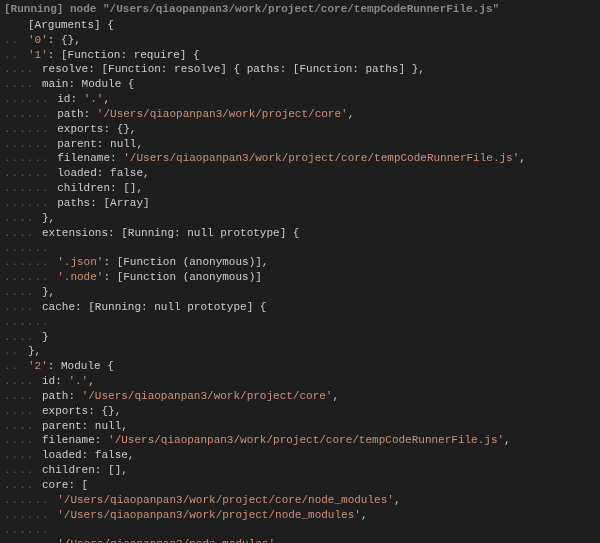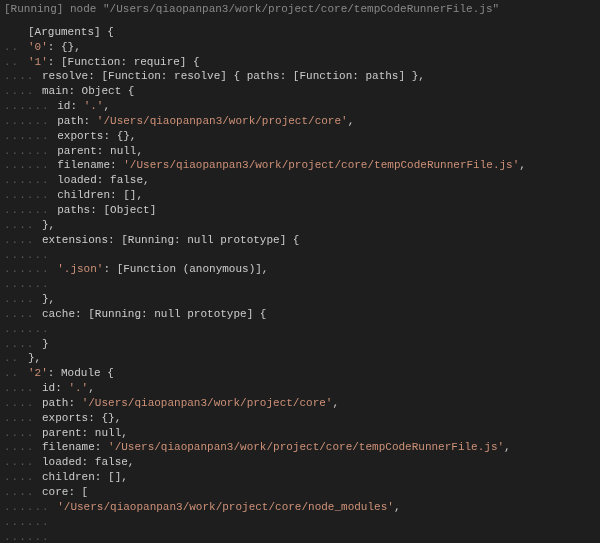--- a/index.html
+++ b/index.html
@@ -34,62 +34,63 @@
     }
     .gutter.dots {
       letter-spacing: 1px;
     }
     .content {
       color: #cccccc;
     }
     .header-line {
       color: #888888;
       white-space: pre;
-      margin-bottom: 8px;
+      margin-bottom: 1px;
+      font-weight: bold;
     }
     .str {
       color: #ce9178;
     }
   </style>
 </head>
 <body>
 
 <div class="terminal">
   <div class="header-line">[Running] node "/Users/qiaopanpan3/work/project/core/tempCodeRunnerFile.js"</div>
   <div id="lines-container">
       <div class="line"><span class="gutter dots"></span><span class="content">[Arguments] {</span></div>
       <div class="line"><span class="gutter dots">.. </span><span class="content"><span class="str">'0'</span>: {},</span></div>
       <div class="line"><span class="gutter dots">.. </span><span class="content"><span class="str">'1'</span>: [Function: require] {</span></div>
       <div class="line"><span class="gutter dots">.... </span><span class="content">resolve: [Function: resolve] { paths: [Function: paths] },</span></div>
-      <div class="line"><span class="gutter dots">.... </span><span class="content">main: Object {</span></div>
+      <div class="line"><span class="gutter dots">.... </span><span class="content">main: Module {</span></div>
       <div class="line"><span class="gutter dots">...... </span><span class="content">id: <span class="str">'.'</span>,</span></div>
       <div class="line"><span class="gutter dots">...... </span><span class="content">path: <span class="str">'/Users/qiaopanpan3/work/project/core'</span>,</span></div>
       <div class="line"><span class="gutter dots">...... </span><span class="content">exports: {},</span></div>
       <div class="line"><span class="gutter dots">...... </span><span class="content">parent: null,</span></div>
       <div class="line"><span class="gutter dots">...... </span><span class="content">filename: <span class="str">'/Users/qiaopanpan3/work/project/core/tempCodeRunnerFile.js'</span>,</span></div>
       <div class="line"><span class="gutter dots">...... </span><span class="content">loaded: false,</span></div>
       <div class="line"><span class="gutter dots">...... </span><span class="content">children: [],</span></div>
-      <div class="line"><span class="gutter dots">...... </span><span class="content">paths: [Object]</span></div>
+      <div class="line"><span class="gutter dots">...... </span><span class="content">paths: [Array]</span></div>
       <div class="line"><span class="gutter dots">.... </span><span class="content">},</span></div>
       <div class="line"><span class="gutter dots">.... </span><span class="content">extensions: [Running: null prototype] {</span></div>
       <div class="line"><span class="gutter dots">...... </span></div>
       <div class="line"><span class="gutter dots">...... </span><span class="content"><span class="str">'.json'</span>: [Function (anonymous)],</span></div>
-      <div class="line"><span class="gutter dots">...... </span></div>
+      <div class="line"><span class="gutter dots">...... </span><span class="content"><span class="str">'.node'</span>: [Function (anonymous)]</span></div>
       <div class="line"><span class="gutter dots">.... </span><span class="content">},</span></div>
       <div class="line"><span class="gutter dots">.... </span><span class="content">cache: [Running: null prototype] {</span></div>
       <div class="line"><span class="gutter dots">...... </span></div>
       <div class="line"><span class="gutter dots">.... </span><span class="content">}</span></div>
       <div class="line"><span class="gutter dots">.. </span><span class="content">},</span></div>
       <div class="line"><span class="gutter dots">.. </span><span class="content"><span class="str">'2'</span>: Module {</span></div>
       <div class="line"><span class="gutter dots">.... </span><span class="content">id: <span class="str">'.'</span>,</span></div>
       <div class="line"><span class="gutter dots">.... </span><span class="content">path: <span class="str">'/Users/qiaopanpan3/work/project/core'</span>,</span></div>
       <div class="line"><span class="gutter dots">.... </span><span class="content">exports: {},</span></div>
       <div class="line"><span class="gutter dots">.... </span><span class="content">parent: null,</span></div>
       <div class="line"><span class="gutter dots">.... </span><span class="content">filename: <span class="str">'/Users/qiaopanpan3/work/project/core/tempCodeRunnerFile.js'</span>,</span></div>
       <div class="line"><span class="gutter dots">.... </span><span class="content">loaded: false,</span></div>
       <div class="line"><span class="gutter dots">.... </span><span class="content">children: [],</span></div>
       <div class="line"><span class="gutter dots">.... </span><span class="content">core: [</span></div>
       <div class="line"><span class="gutter dots">...... </span><span class="content"><span class="str">'/Users/qiaopanpan3/work/project/core/node_modules'</span>,</span></div>
-      <div class="line"><span class="gutter dots">...... </span></div>
+      <div class="line"><span class="gutter dots">...... </span><span class="content"><span class="str">'/Users/qiaopanpan3/work/project/node_modules'</span>,</span></div>
       <div class="line"><span class="gutter dots">...... </span></div>
       <div class="line"><span class="gutter dots">...... </span><span class="content"><span class="str">'/Users/qiaopanpan3/node_modules'</span>,</span></div>
     </div>
 </div>
 
 </body></html>

